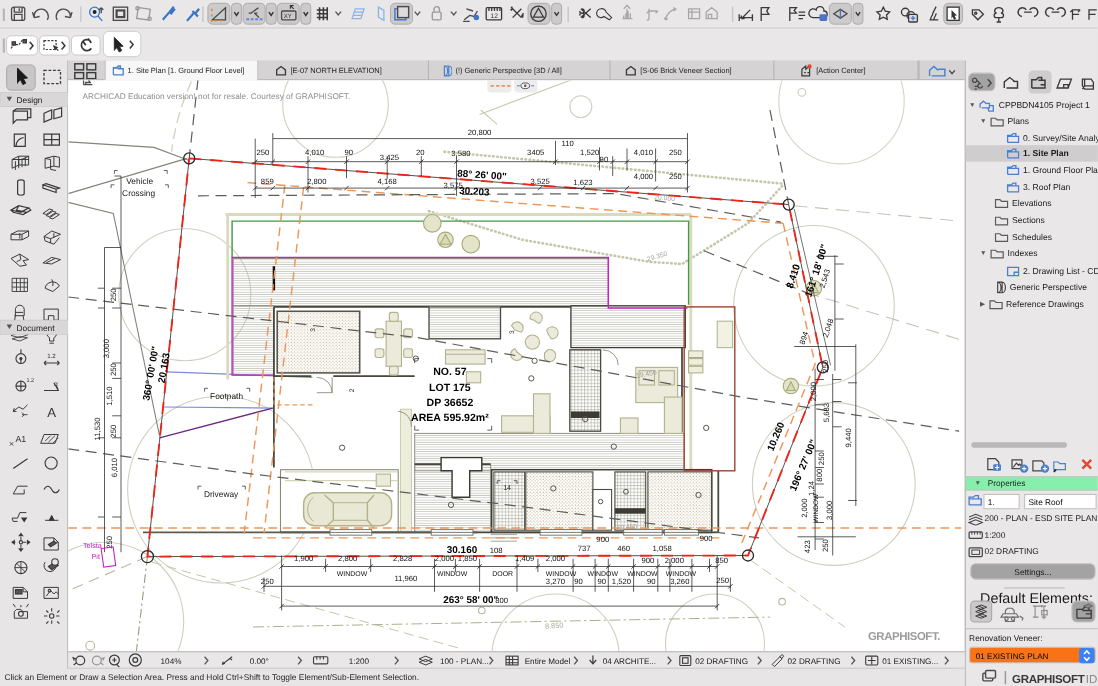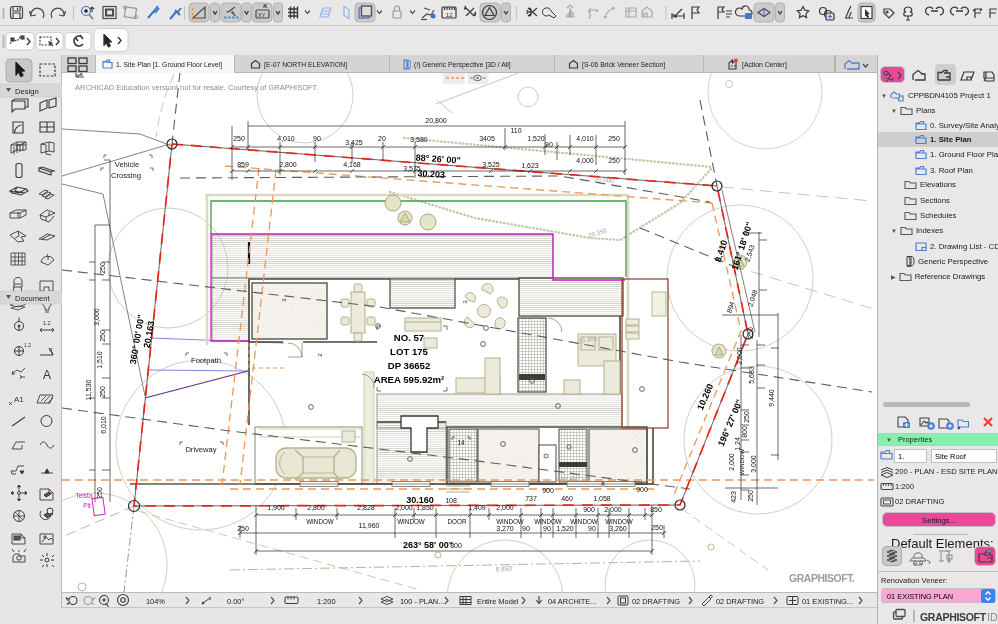--- a/index.html
+++ b/index.html
@@ -6,21 +6,21 @@
 .abs{position:absolute}
 #stage{position:relative;width:814px;height:624px}
 #tb1{left:0;top:0;width:998px;height:26px;background:#e9e7e7;border-bottom:1px solid #c9c7c7}
 #tb2{left:0;top:26px;width:998px;height:29px;background:#e9e7e7}
 #tabbar{left:62px;top:55px;width:815px;height:18px;background:#d5d3d3;border-bottom:1px solid #b6b4b4}
 #leftp{left:0;top:55px;width:62px;height:553px;background:#e7e5e5;border-right:1px solid #bdbbbb}
 #canvas{left:62px;top:73px;width:815px;height:519px;background:#fff;overflow:hidden}
 #rightp{left:877px;top:55px;width:121px;height:569px;background:#e9e7e7;border-left:1px solid #b5b3b3}
 #bottomb{left:62px;top:592px;width:815px;height:16px;background:#e9e7e7;border-top:1px solid #bbb9b9;border-bottom:1px solid #c6c4c4}
 #statusb{left:0;top:608px;width:877px;height:16px;background:#e7e5e5}
-.wbtn{position:absolute;background:#ec4899;border:1px solid #c3c1c1;border-radius:5px}
+.wbtn{position:absolute;background:#a3a3a3;border:1px solid #c3c1c1;border-radius:5px}
 .pbtn{position:absolute;background:#cbc9c9;border:1px solid #a9a7a7;border-radius:4px}
 .tab{position:absolute;top:0;height:18px;border-right:1px solid #b6b4b4;font-size:6.8px;color:#222;display:flex;align-items:center;white-space:nowrap;overflow:hidden}
 .hdr{position:absolute;left:0;width:100%;height:13px;background:#86efac;font-size:7.5px;color:#222;display:flex;align-items:center;border-top:1px solid #c5c3c3;border-bottom:1px solid #c5c3c3}
 .trow{position:absolute;font-size:7.8px;color:#1a1a1a;white-space:nowrap;display:flex;align-items:center;height:15px}
 svg{display:block}
 </style></head>
 <body>
 <div id="stage">
   <div id="tb1" class="abs">
   <svg width="998" height="26" xmlns="http://www.w3.org/2000/svg" font-family="Liberation Sans,sans-serif">
@@ -795,21 +795,21 @@
      </g>
    </svg>
    <div class="wbtn" style="left:96px;top:491px;width:22px;height:20px">
      <svg width="22" height="20">
           <path d="M4,15 V7 h5 l2,-2 h4 v3 M4,15 h13 V8 h-8 m8,3 h-5" fill="none" stroke="#3a3a3a" stroke-width="1.2"></path>
           <path d="M10,4 l5,-2 3,2 -4,2z" fill="#888" stroke="#555" stroke-width="0.7"></path>
         </svg>
    </div>
    <div class="abs" style="left:0px;top:516px;width:121px;height:1px;background:#c2c0c0"></div>
    <div class="abs" style="left:3px;top:521px;font-size:7.6px;color:#1a1a1a">Renovation Veneer:</div>
-   <div class="abs" style="left:3px;top:533px;width:115px;height:15px;background:#f9a8d4;border:1px solid #c0bebe;border-radius:3px;font-size:7.4px;padding:2.5px 0 0 5px">01 EXISTING PLAN
+   <div class="abs" style="left:3px;top:533px;width:115px;height:15px;background:#f97316;border:1px solid #c0bebe;border-radius:3px;font-size:7.4px;padding:2.5px 0 0 5px">01 EXISTING PLAN
      <div class="abs" style="right:0;top:0;width:14px;height:13.5px;background:#3c82f7;border-radius:2.5px">
        <svg width="14" height="14">
             <path d="M4.5,5.5 l2.5,-2.8 2.5,2.8 M4.5,8.5 l2.5,2.8 2.5,-2.8" fill="none" stroke="#fff" stroke-width="1.4"></path>
           </svg>
      </div>
    </div>
    <div class="abs" style="left:14px;top:553px;width:107px;height:16px">
      <svg width="110" height="16">
           <g fill="none" stroke="#4a4a4a" stroke-width="1.3">
             <rect x="1.5" y="4" width="9" height="7" rx="1"></rect>
@@ -868,13 +868,16 @@
     <text x="654" y="10.5" font-size="7.4" fill="#1a1a1a">02 DRAFTING</text>
     <path d="M712,4 l3,3.5 -3,3.5" fill="none" stroke="#555" stroke-width="1.2"></path>
     <g fill="none" stroke="#3c3c3c" stroke-width="1">
           <rect x="725" y="3.5" width="11" height="8" rx="1"></rect>
           <path d="M727,7.5 h7 m-3.5,-3.5 v7"></path>
         </g>
     <text x="740" y="10.5" font-size="7.4" fill="#1a1a1a">01 EXISTING...</text>
     <path d="M797,4 l3,3.5 -3,3.5" fill="none" stroke="#555" stroke-width="1.2"></path>
    </svg>
   </div>
+  <div id="statusb" class="abs">
+      <div style="position:absolute;left:4px;top:3px;font-size:7.6px;color:#2a2a2a">Click an Element or Draw a Selection Area. Press and Hold Ctrl+Shift to Toggle Element/Sub-Element Selection.</div>
+    </div>
 </div>
 
 </body></html>

